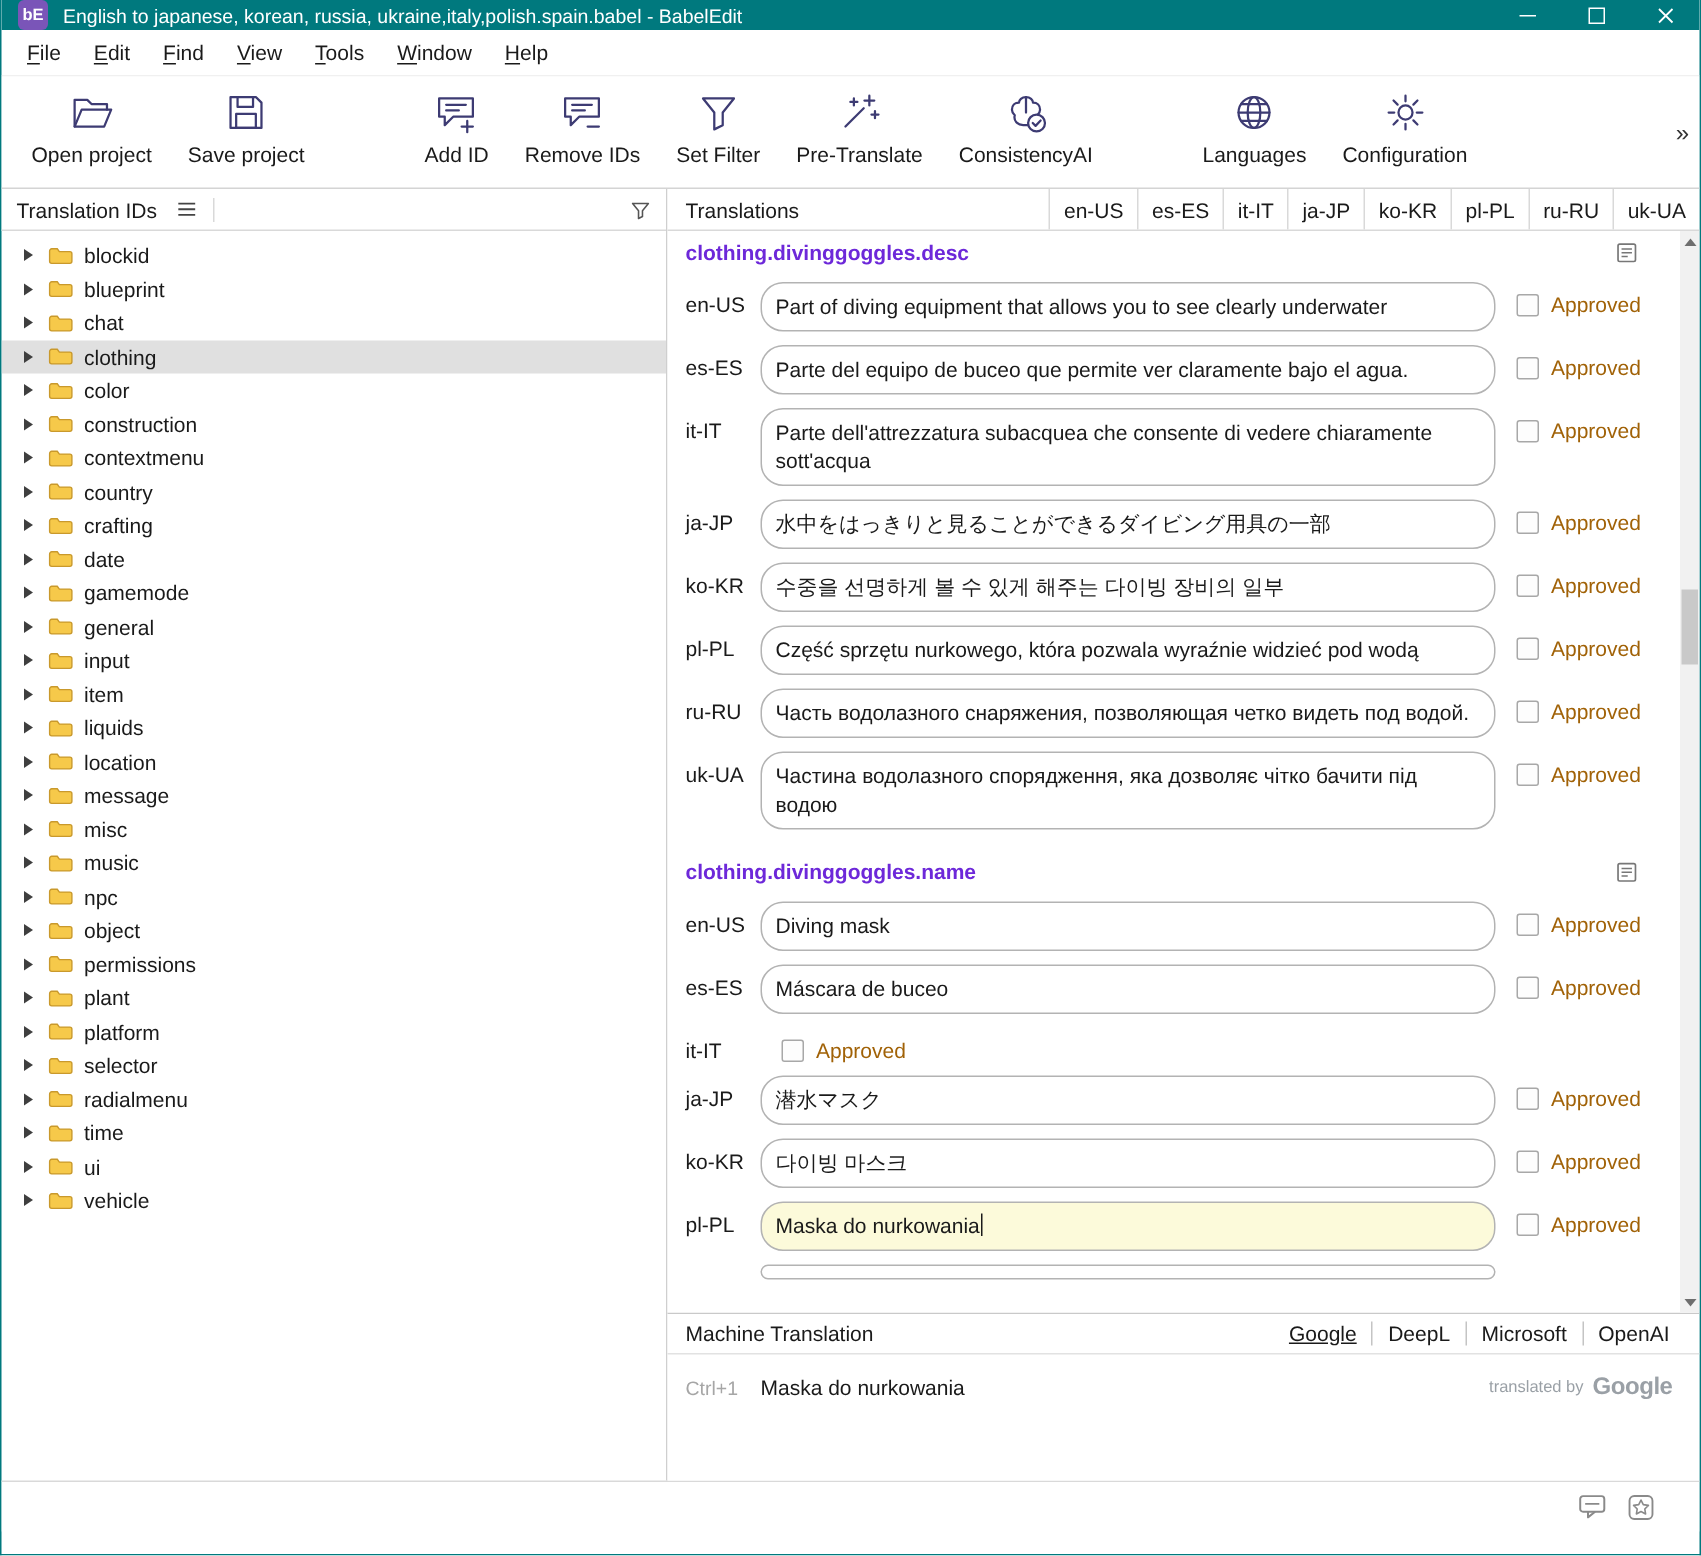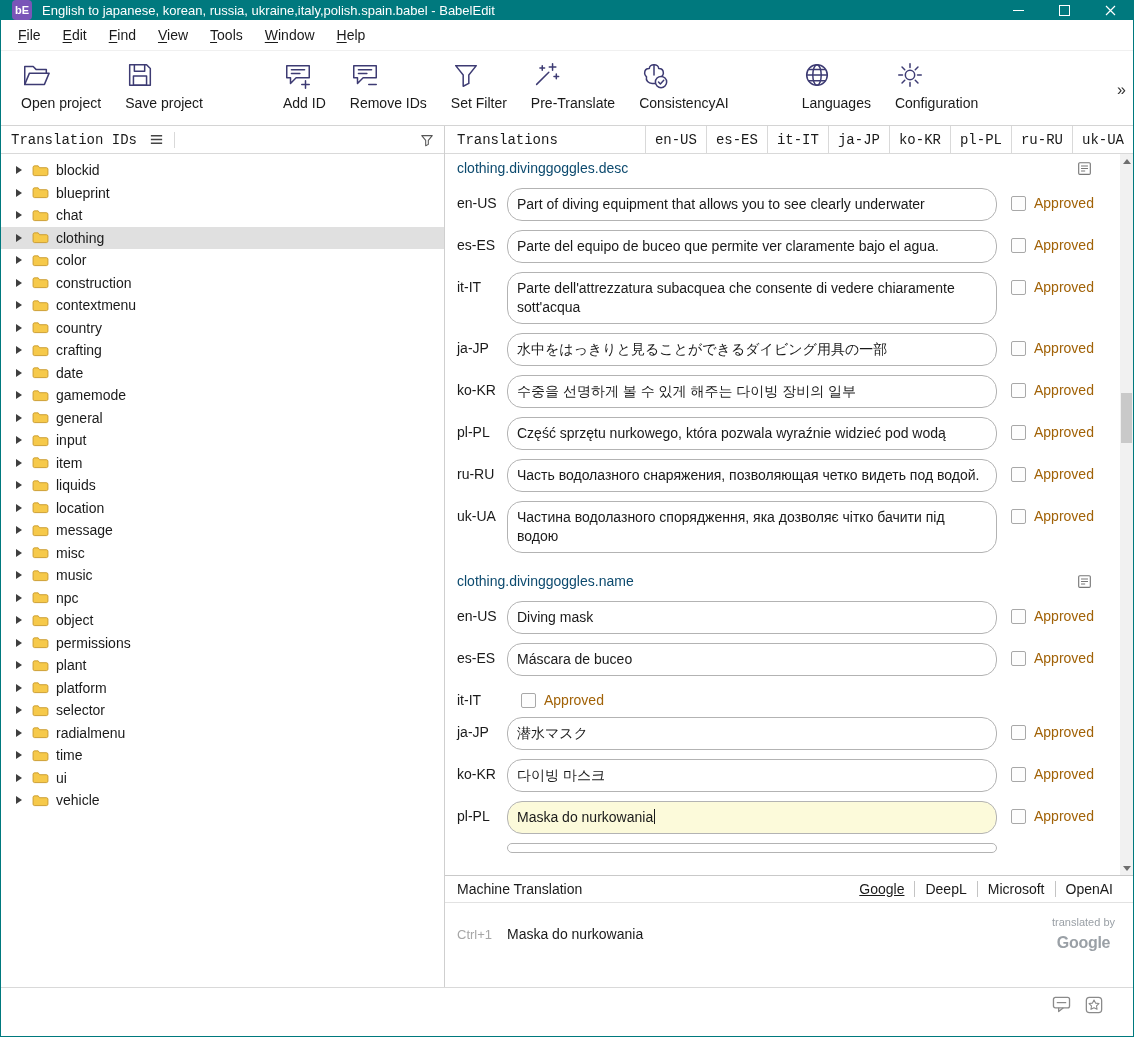--- a/index.html
+++ b/index.html
@@ -18,30 +18,30 @@
   .wc{width:46px;height:100%;display:flex;align-items:center;justify-content:center;cursor:pointer;}
   .g-min{width:11px;height:1px;background:#fff;}
   .g-max{width:9px;height:9px;border:1px solid #fff;}
   
   .menubar{height:30px;display:flex;align-items:center;padding-left:6px;border-bottom:1px solid #f0f0f0;}
   .menu-item{padding:4px 11px;font-size:14px;color:#1a1a1a;cursor:default;}
   .menu-item u{text-underline-offset:2px;}
   
   .toolbar{height:75px;box-sizing:border-box;border-bottom:1px solid #d4d4d4;position:relative;background:#fff;}
   .tb-buttons{display:flex;padding:9px 0 0 8px;}
-  .tb-btn{display:flex;flex-direction:column;align-items:flex-start;gap:5px;padding:0 12px;cursor:pointer;}
+  .tb-btn{display:flex;flex-direction:column;align-items:center;gap:5px;padding:0 12px;cursor:pointer;}
   .tb-btn:nth-child(3){margin-left:56px;}
   .tb-btn:nth-child(8){margin-left:49px;}
   .tb-icon svg{display:block;}
   .tb-label{font-size:14px;color:#1a1a1a;white-space:nowrap;}
   .tb-overflow{position:absolute;right:7px;top:30px;font-size:16px;color:#333;cursor:pointer;}
   
   .content{display:flex;height:861px;}
   .panel-header{height:28px;box-sizing:border-box;border-bottom:1px solid #d9d9d9;display:flex;
-    align-items:center;font-size:14px;color:#1a1a1a;background:#fff;font-family:Liberation Mono, monospace;}
+    align-items:center;font-size:14px;color:#1a1a1a;background:#fff;}
   .spacer{flex:1;}
   
   .left-panel{width:444px;flex:none;box-sizing:border-box;border-right:1px solid #cfcfcf;display:flex;flex-direction:column;}
   .left-header{padding:0 10px;}
   .left-header .ph-title{margin-right:12px;}
   .vsep{width:1px;height:16px;background:#d9d9d9;margin-left:10px;}
   .hamburger,.funnel{display:flex;align-items:center;cursor:pointer;}
   .tree{flex:1;padding-top:5px;overflow:hidden;}
   .tree-row{height:22.5px;display:flex;align-items:center;padding-left:15px;cursor:default;}
   .tree-row.selected{background:#e0e0e0;}
@@ -50,21 +50,21 @@
   .folder{display:flex;margin-right:7px;flex:none;}
   .tree-label{font-size:14px;color:#1a1a1a;white-space:nowrap;}
   
   .right-panel{flex:1;min-width:0;display:flex;flex-direction:column;}
   .right-header{padding-left:12px;}
   .lang-cols{display:flex;height:100%;align-items:stretch;}
   .lang-col{padding:0 9px;border-left:1px solid #d9d9d9;font-size:14px;display:flex;align-items:center;color:#1a1a1a;cursor:pointer;}
   .translations{flex:1;position:relative;overflow:hidden;background:#fff;}
   .entries{position:absolute;top:0;left:0;right:13px;bottom:0;padding:6px 0 0 12px;overflow:hidden;}
   .entry:nth-child(2){margin-top:20px;}
-  .entry-header{font-size:14px;font-weight:normal;color:#0c4a6e;height:20px;margin-bottom:8px;position:relative;}
+  .entry-header{font-size:14px;font-weight:bold;color:#6d28d9;height:20px;margin-bottom:8px;position:relative;}
   .notes-icon{position:absolute;right:28px;top:1px;cursor:pointer;}
   .t-row{display:flex;align-items:flex-start;margin-bottom:9px;}
   .t-row.partial{margin-bottom:0;}
   .lang-label{width:50px;flex:none;font-size:14px;color:#1a1a1a;padding-top:7px;}
   .t-field{width:490px;flex:none;box-sizing:border-box;min-height:32px;border:1px solid #b3b3b3;
     border-radius:15px;background:#fff;padding:6px 9px;font-size:14px;line-height:19px;color:#1a1a1a;
     overflow-wrap:break-word;cursor:text;}
   .t-field.focused{background:#fcfada;}
   .t-field.partial{min-height:10px;height:10px;padding:0 9px;}
   .caret{display:inline-block;width:1px;height:15px;background:#1a1a1a;margin-left:1px;vertical-align:-2px;}
@@ -84,21 +84,21 @@
   .mt-panel{height:112px;flex:none;box-sizing:border-box;border-top:1px solid #c9c9c9;background:#fff;}
   .mt-header{height:27px;box-sizing:border-box;display:flex;align-items:center;padding:0 10px 0 12px;
     border-bottom:1px solid #e2e2e2;font-size:14px;color:#1a1a1a;}
   .mt-providers{display:flex;align-items:center;height:100%;}
   .provider{padding:0 10px;cursor:pointer;display:flex;align-items:center;height:60%;}
   .provider + .provider{border-left:1px solid #c4c4c4;}
   .provider.active{text-decoration:underline;}
   .mt-body{display:flex;align-items:center;padding:13px 18px 0 12px;}
   .mt-shortcut{width:50px;flex:none;color:#a6a6a6;font-size:13px;}
   .mt-suggestion{font-size:14px;color:#1a1a1a;cursor:pointer;}
-  .mt-attribution{margin-left:auto;display:flex;align-items:center;gap:6px;color:#9aa0a6;flex-direction:column;}
+  .mt-attribution{margin-left:auto;display:flex;align-items:center;gap:6px;color:#9aa0a6;}
   .attr-small{font-size:11px;}
   .attr-brand{font-size:16px;font-weight:bold;letter-spacing:-0.3px;}
   
   .bottom-strip{height:34px;box-sizing:border-box;border-top:1px solid #d9d9d9;display:flex;align-items:center;
     justify-content:flex-end;gap:14px;padding-right:30px;background:#fff;}
   .bs-icon{display:flex;cursor:pointer;}
 </style>
 </head>
 <body>
 

